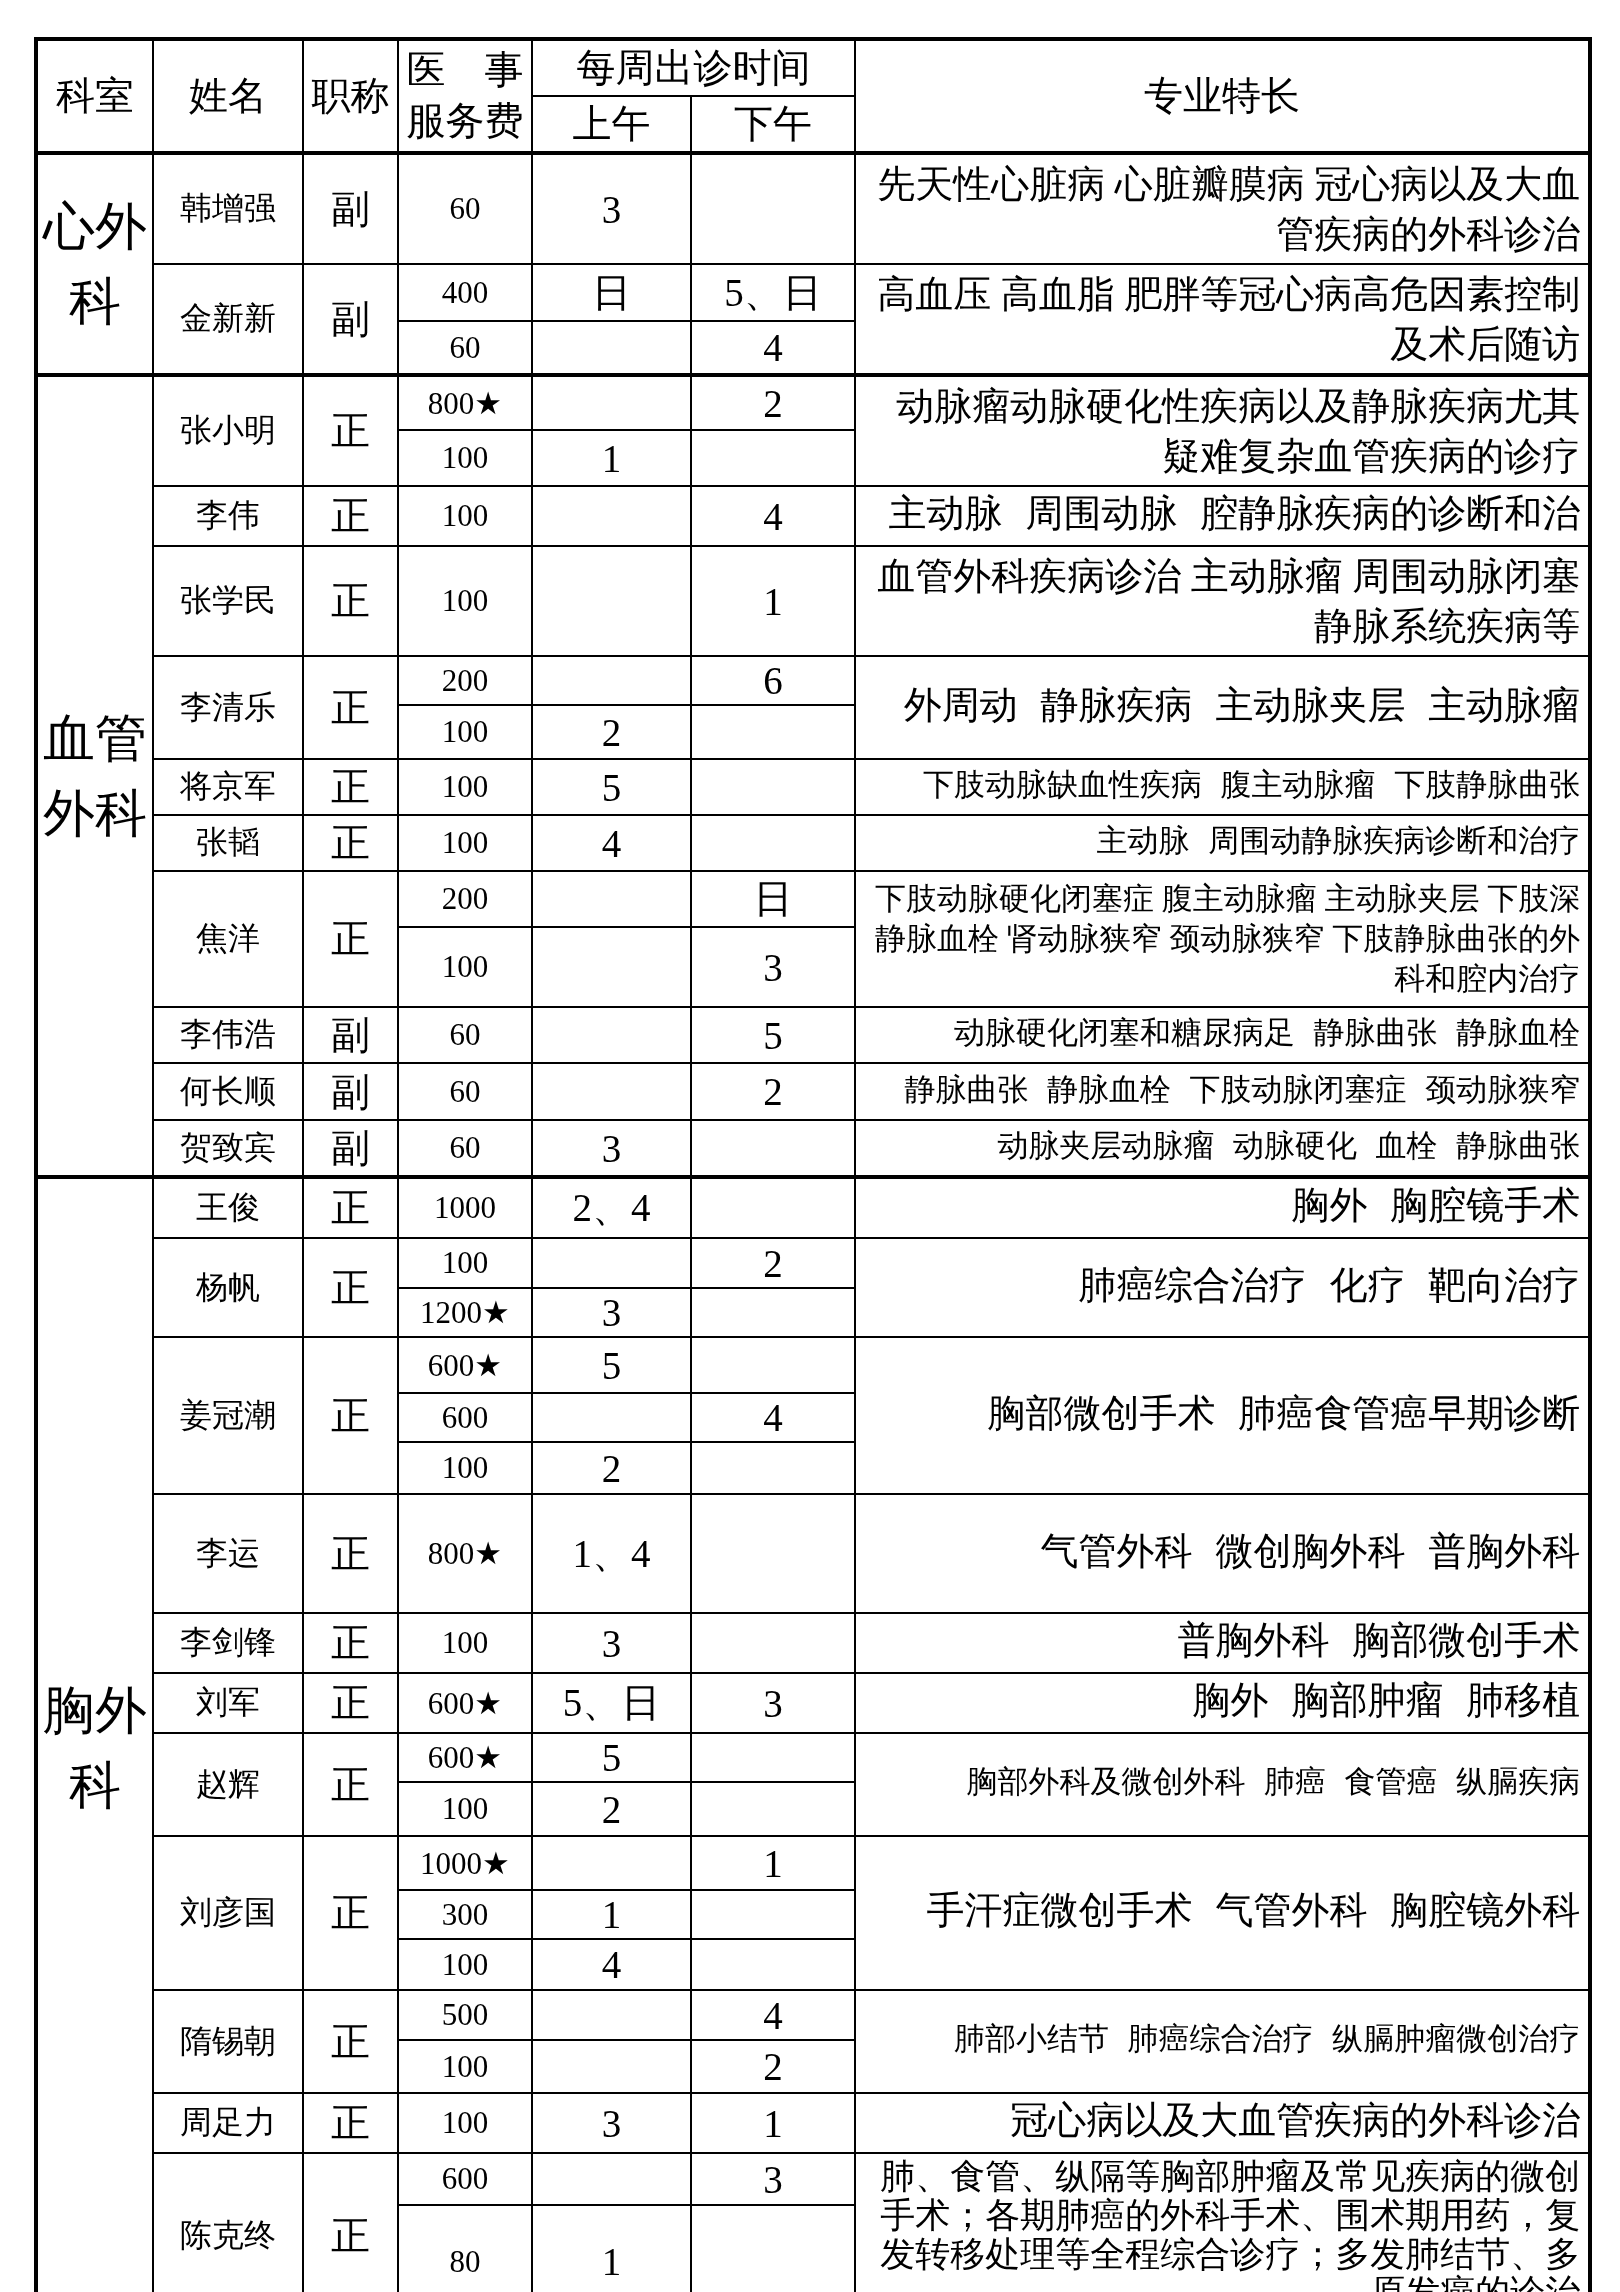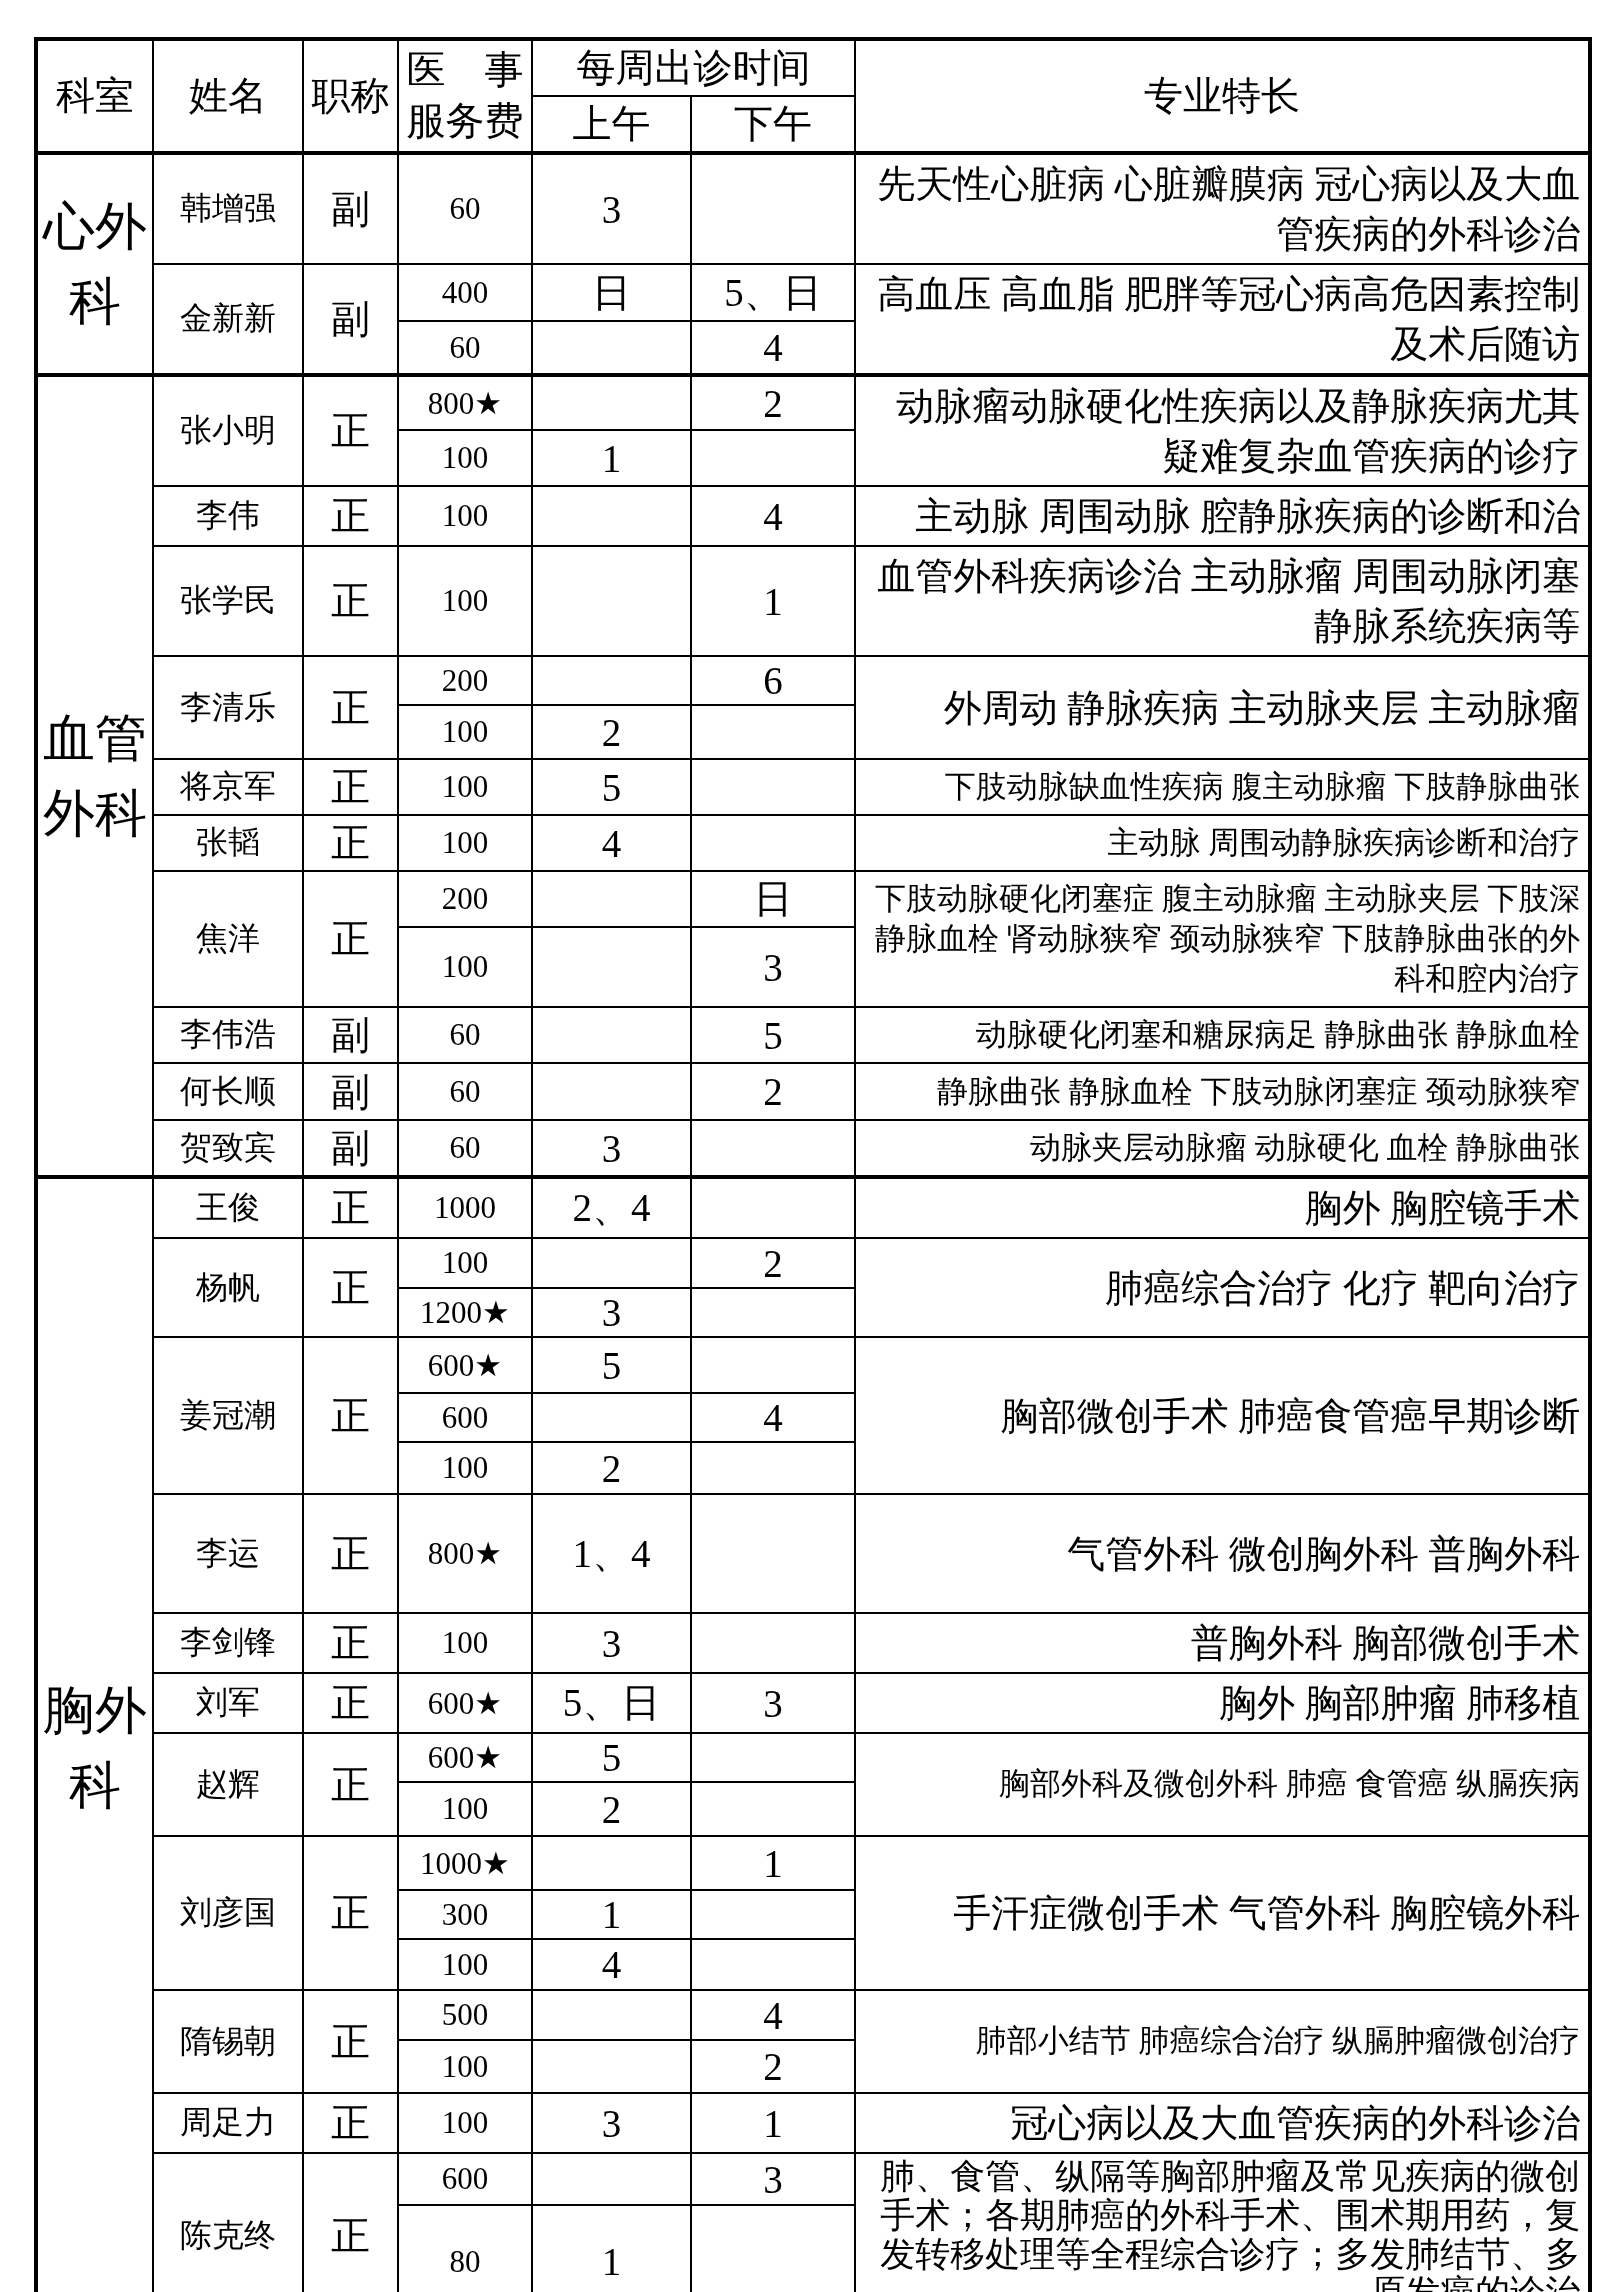--- a/index.html
+++ b/index.html
@@ -33,21 +33,21 @@
   td.fee{font-size:31px;}
   td.time{font-size:39px;}
   td.spec{
     text-align:right;
     padding:3.9px 7.8px 3.9px 13.7px;
     font-size:38px;
     line-height:1.32;
   }
   td.spec.sm{font-size:31px;line-height:1.30;}
   td.spec.md{font-size:35px;line-height:1.11;}
-  td.spec.one{white-space:nowrap;}
+  td.spec.one{white-space:nowrap;font-family:Liberation Mono, monospace;}
   tr.ds > th, tr.ds > td{border-top-width:2.9px;}
   tr.sec > td{border-top-width:4.9px;}
   .hb{border-bottom-width:4.9px !important;}
 </style>
 </head>
 <body>
 
 <table class="sched">
   <colgroup>
     <col style="width:117px">

